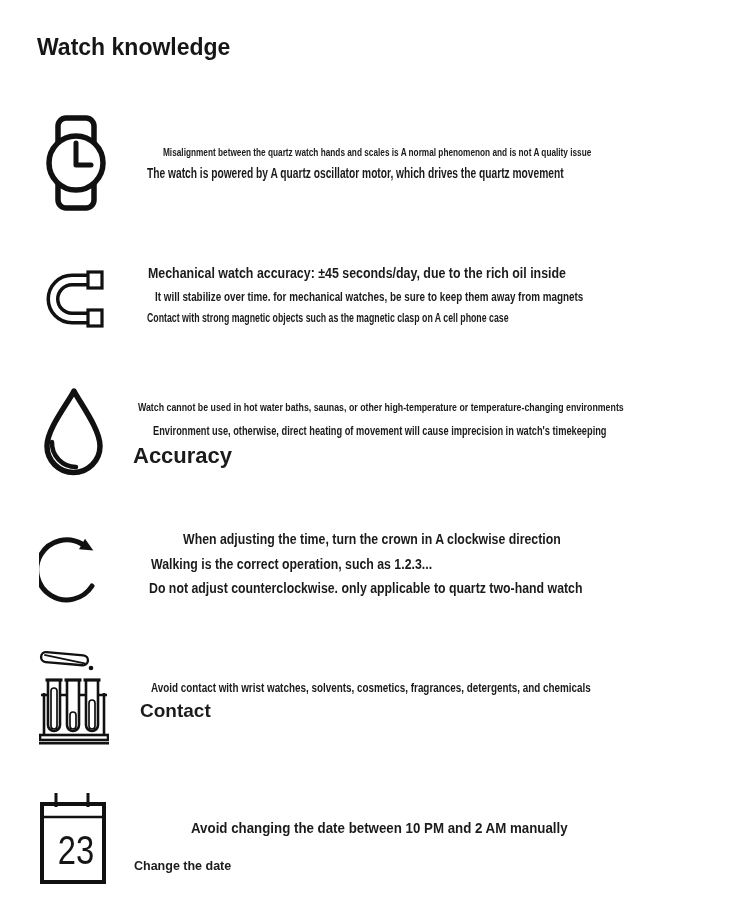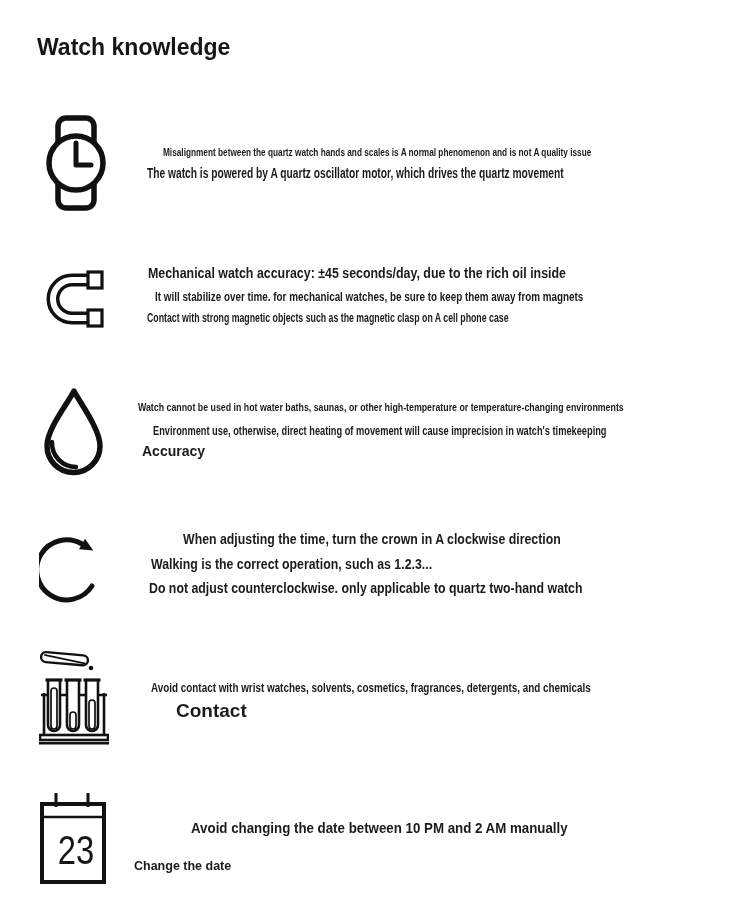--- a/index.html
+++ b/index.html
@@ -63,21 +63,21 @@
   <div class="ln" style="left:147px; top:312px; font-size:12px; transform:scaleX(0.73);">Contact with strong magnetic objects such as the magnetic clasp on A cell phone case</div>
 
   <div class="icon" style="left:37px; top:387px;">
     <svg width="72" height="90" viewBox="0 0 72 90">
       <path d="M37 4 C31 16 10 42 10 59 A26.5 26.5 0 1 0 63 59 C63 42 43 16 37 4 Z" fill="none" stroke="#111" stroke-width="5.5" stroke-linejoin="round"></path>
       <path d="M15 55 A24 24 0 0 0 39 80" fill="none" stroke="#111" stroke-width="4.5" stroke-linecap="round"></path>
     </svg>
   </div>
   <div class="ln" style="left:138px; top:401px; font-size:11px; transform:scaleX(0.80);">Watch cannot be used in hot water baths, saunas, or other high-temperature or temperature-changing environments</div>
   <div class="ln" style="left:153px; top:424px; font-size:12.5px; transform:scaleX(0.74);">Environment use, otherwise, direct heating of movement will cause imprecision in watch's timekeeping</div>
-  <div class="ln" style="left:142px; top:443px; font-size:14px;">Accuracy</div>
+  <div class="ln" style="left:133px; top:443px; font-size:22px;">Accuracy</div>
 
   <div class="icon" style="left:39px; top:524px;">
     <svg width="64" height="84" viewBox="0 0 64 84">
       <path d="M53 62 A30 30 0 1 1 43 20" fill="none" stroke="#111" stroke-width="5" stroke-linecap="round"></path>
       <polygon points="54.3,26.5 40,25.2 46,14.8" fill="#111"></polygon>
     </svg>
   </div>
   <div class="ln" style="left:183px; top:531px; font-size:14.5px; transform:scaleX(0.85);">When adjusting the time, turn the crown in A clockwise direction</div>
   <div class="ln" style="left:151px; top:556px; font-size:14.5px; transform:scaleX(0.85);">Walking is the correct operation, such as 1.2.3...</div>
   <div class="ln" style="left:149px; top:580px; font-size:14.5px; transform:scaleX(0.85);">Do not adjust counterclockwise. only applicable to quartz two-hand watch</div>
@@ -103,21 +103,21 @@
 
       <path d="M47 36 L47 80 A6 6 0 0 0 59 80 L59 36" fill="#fff" stroke="#111" stroke-width="2.6"></path>
       <line x1="44.5" y1="35" x2="61.5" y2="35" stroke="#111" stroke-width="3.2"></line>
       <rect x="50" y="55" width="6" height="29" rx="3" fill="none" stroke="#111" stroke-width="1.7"></rect>
 
       <rect x="1" y="90" width="68" height="5" fill="#fff" stroke="#111" stroke-width="2.6"></rect>
       <line x1="0" y1="98.3" x2="70" y2="98.3" stroke="#111" stroke-width="2.6"></line>
     </svg>
   </div>
   <div class="ln" style="left:151px; top:681px; font-size:12.5px; transform:scaleX(0.79);">Avoid contact with wrist watches, solvents, cosmetics, fragrances, detergents, and chemicals</div>
-  <div class="ln" style="left:140px; top:700px; font-size:19px;margin-left:36px;">Contact</div>
+  <div class="ln" style="left:140px; top:700px; font-size:19px;">Contact</div>
 
   <div class="icon" style="left:38px; top:790px;">
     <svg width="70" height="96" viewBox="0 0 70 96">
       <rect x="4" y="14" width="62" height="78" fill="#fff" stroke="#111" stroke-width="4"></rect>
       <line x1="4" y1="27" x2="66" y2="27" stroke="#111" stroke-width="2.6"></line>
       <line x1="18" y1="3" x2="18" y2="17" stroke="#111" stroke-width="3"></line>
       <line x1="50" y1="3" x2="50" y2="17" stroke="#111" stroke-width="3"></line>
       <text transform="translate(38,74) scale(0.82,1)" x="0" y="0" text-anchor="middle" font-family="Liberation Sans, DejaVu Sans, sans-serif" font-size="40" font-weight="400" fill="#151515">23</text>
     </svg>
   </div>

